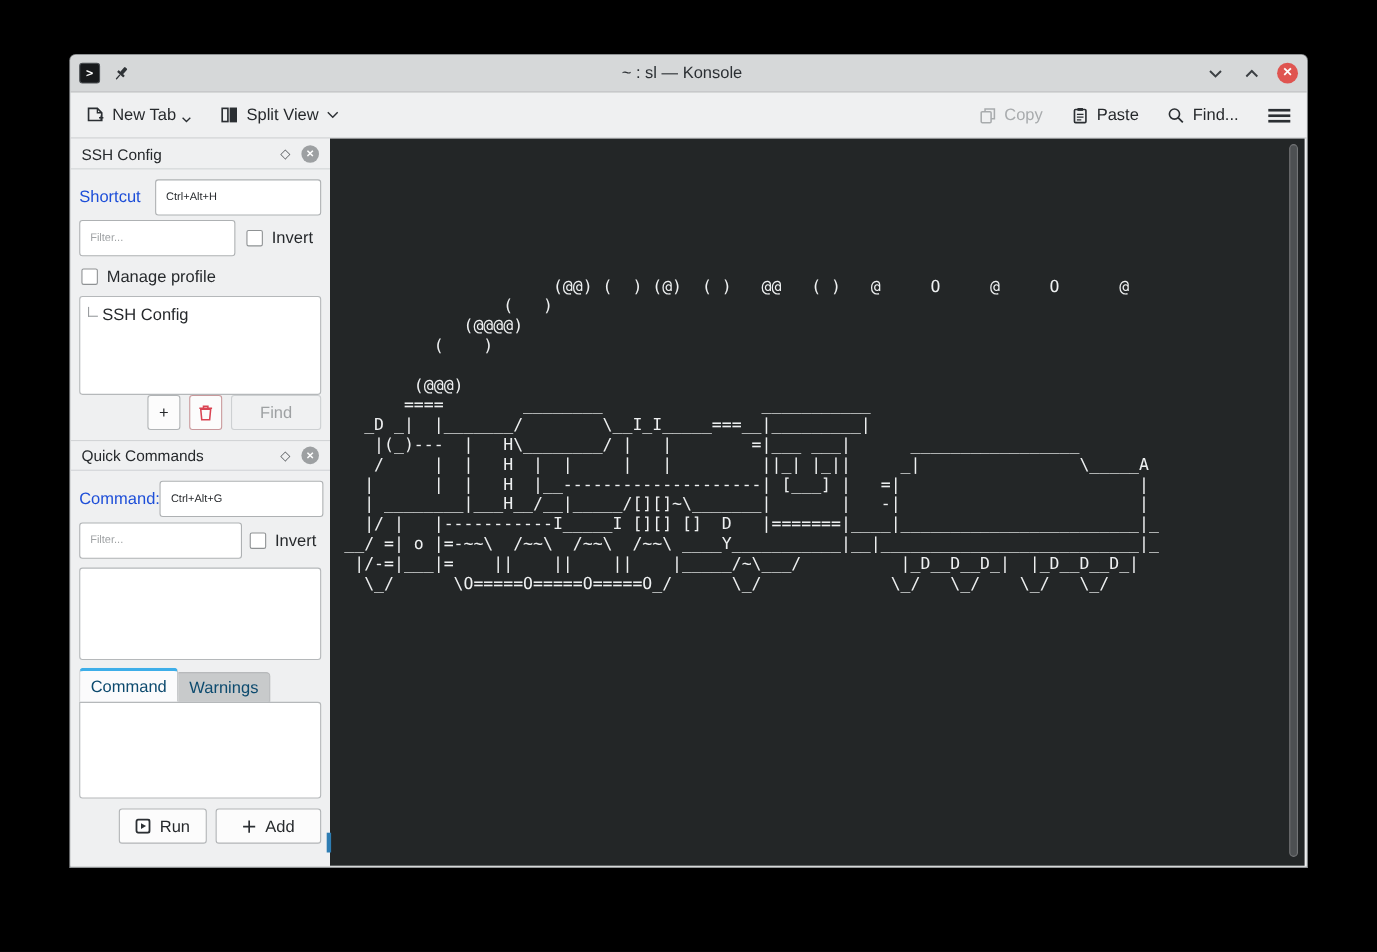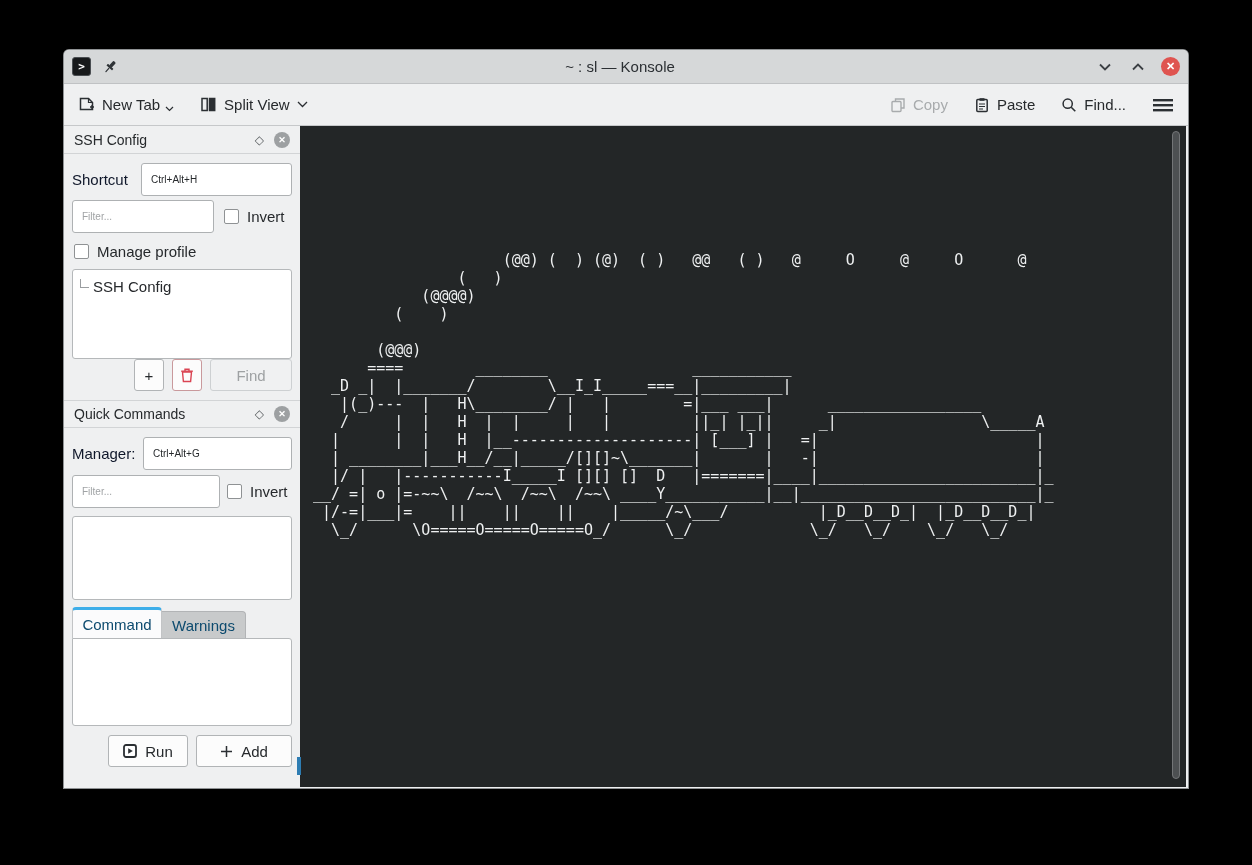--- a/index.html
+++ b/index.html
@@ -47,21 +47,21 @@
   .panel-header.second { border-top:1px solid #d2d4d6; margin-top:9px; }
   .panel-title { font-size:14px; color:#26292c; }
   .panel-header .spacer { flex:1; }
   .float-icon { color:#5c6063; font-size:12px; margin-right:10px; }
   .panel-close { width:16px; height:16px; border-radius:50%; background:#9da0a2;
                  color:#fff; font-size:9px; font-weight:bold; display:flex;
                  align-items:center; justify-content:center; }
   .panel-body { padding:9px 8px 0 8px; display:flex; flex-direction:column; }
 
   .row { display:flex; align-items:center; }
-  .field-label { font-size:15px; color:#0f172a; }
+  .field-label { font-size:15px; color:#1d4ed8; }
   input.text { height:33px; border:1px solid #aeb1b3; border-radius:3px; background:#fff;
                font-size:10px; color:#26292c; padding:0 9px; outline:none;
                font-family:"Liberation Sans",sans-serif; }
   input.text::placeholder { color:#a0a3a5; }
   .shortcut-input { width:151px; margin-left:auto; }
   .filter-input { width:142px; }
   .qc .filter-input { width:148px; }
   .checkbox { width:15px; height:15px; background:#fff; border:1px solid #8f9294;
               border-radius:2px; flex:0 0 auto; }
   .cb-label { font-size:15px; color:#26292c; margin-left:8px; }
@@ -241,21 +241,21 @@
         </div>
 
         <div class="panel-header second">
           <span class="panel-title">Quick Commands</span>
           <span class="spacer"></span>
           <span class="float-icon">◇</span>
           <span class="panel-close">✕</span>
         </div>
         <div class="panel-body qc">
           <div class="row" style="margin-bottom:5px;">
-            <span class="field-label">Manager:</span>
+            <span class="field-label">Command:</span>
             <input class="text shortcut-input" style="width: 149px;" value="Ctrl+Alt+G">
           </div>
           <div class="row" style="margin-bottom:8px;">
             <input class="text filter-input" placeholder="Filter..." style="">
             <span class="checkbox" style="margin-left:7px;"></span>
             <span class="cb-label">Invert</span>
           </div>
           <div class="listbox" style="height:84px;"></div>
           <div class="tabs">
             <div class="tab active">

